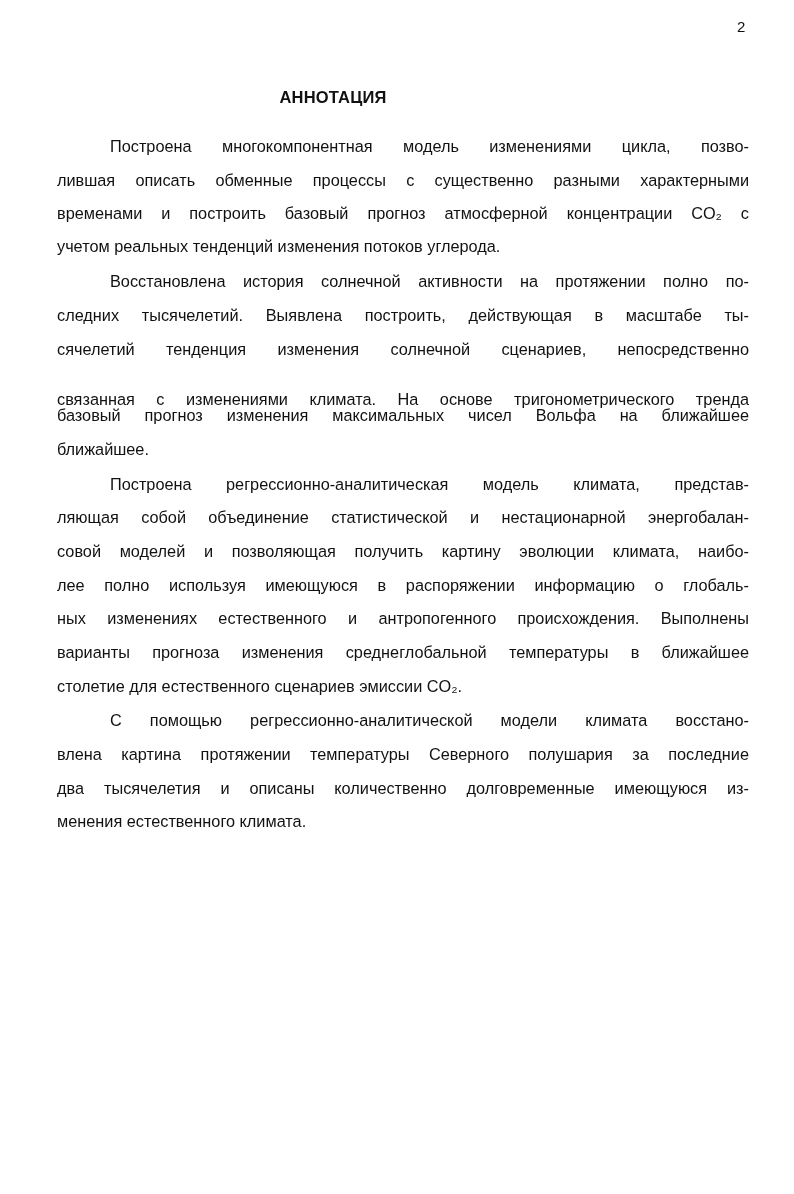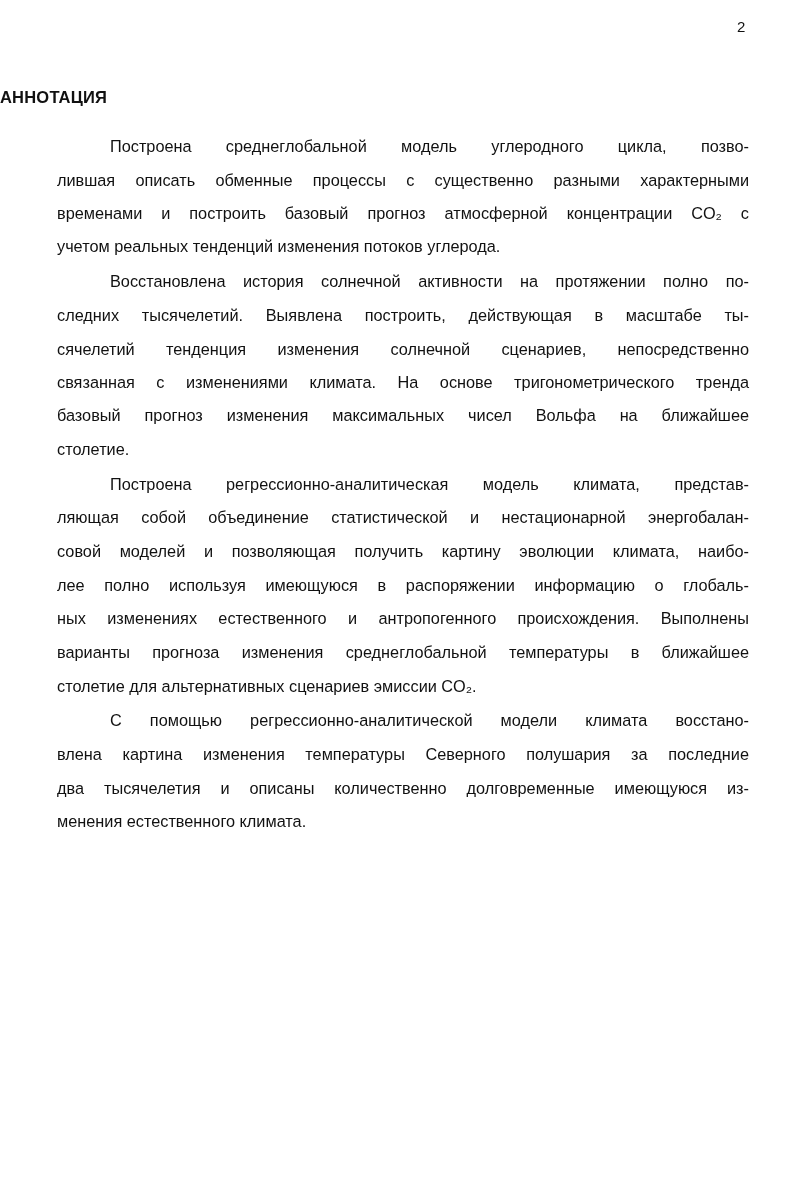--- a/index.html
+++ b/index.html
@@ -1,55 +1,55 @@
 <!DOCTYPE html>
 <html><head>
 <meta charset="utf-8">
 <style>
   html, body { margin: 0; padding: 0; background: #ffffff; }
   body { width: 794px; height: 1194px; position: relative; overflow: hidden;
          font-family: "Liberation Sans", sans-serif; color: #111111; }
   .page-number { position: absolute; top: 18px; left: 737px; font-size: 15px; }
-  .title { position: absolute; top: 88px; left: 0; width: 666px; 
+  .title { position: absolute; top: 88px; left: 0; width: 666px; text-align: center;
            font-weight: bold; font-size: 16.5px; letter-spacing: 0.2px; }
   .line { position: absolute; left: 57px; width: 692px; font-size: 16.3px;
           white-space: nowrap; text-align: justify; text-align-last: justify; }
   .line.first { left: 110px; width: 639px; }
   .line.last { text-align-last: left; }
 </style>
 </head>
 <body>
 
 <div class="page-number">2</div>
 <div class="title">АННОТАЦИЯ</div>
 
 <div>
-  <div class="line first" style="top:137px">Построена среднеглобальной модель углеродного цикла, позво-</div>
+  <div class="line first" style="top:137px">Построена многокомпонентная модель изменениями цикла, позво-</div>
   <div class="line" style="top:171px">лившая описать обменные процессы с существенно разными характерными</div>
   <div class="line" style="top:204px">временами и построить базовый прогноз атмосферной концентрации CO₂ с</div>
   <div class="line last" style="top:237px">учетом реальных тенденций изменения потоков углерода.</div>
 </div>
 
 <div>
   <div class="line first" style="top:272px">Восстановлена история солнечной активности на протяжении полно по-</div>
   <div class="line" style="top:306px">следних тысячелетий. Выявлена построить, действующая в масштабе ты-</div>
   <div class="line" style="top:340px">сячелетий тенденция изменения солнечной сценариев, непосредственно</div>
-  <div class="line" style="top:373px">связанная с изменениями  климата. На основе тригонометрического тренда</div>
+  <div class="line" style="top:390px">связанная с изменениями  климата. На основе тригонометрического тренда</div>
   <div class="line" style="top:406px">базовый прогноз изменения максимальных чисел Вольфа на ближайшее</div>
-  <div class="line last" style="top:440px">столетие.</div>
+  <div class="line last" style="top:440px">ближайшее.</div>
 </div>
 
 <div>
   <div class="line first" style="top:475px">Построена регрессионно-аналитическая модель климата, представ-</div>
   <div class="line" style="top:508px">ляющая собой объединение статистической и нестационарной энергобалан-</div>
   <div class="line" style="top:542px">совой моделей и позволяющая получить картину эволюции климата, наибо-</div>
   <div class="line" style="top:576px">лее полно используя имеющуюся в распоряжении информацию о глобаль-</div>
   <div class="line" style="top:609px">ных изменениях естественного и антропогенного происхождения. Выполнены</div>
   <div class="line" style="top:643px">варианты прогноза изменения среднеглобальной температуры в ближайшее</div>
-  <div class="line last" style="top:677px">столетие для альтернативных сценариев эмиссии CO₂.</div>
+  <div class="line last" style="top:677px">столетие для естественного сценариев эмиссии CO₂.</div>
 </div>
 
 <div>
   <div class="line first" style="top:711px">С помощью регрессионно-аналитической модели климата восстано-</div>
-  <div class="line" style="top:745px">влена картина изменения температуры Северного полушария за последние</div>
+  <div class="line" style="top:745px">влена картина протяжении температуры Северного полушария за последние</div>
   <div class="line" style="top:779px">два тысячелетия и описаны количественно долговременные имеющуюся из-</div>
   <div class="line last" style="top:812px">менения естественного климата.</div>
 </div>
 
 </body></html>

